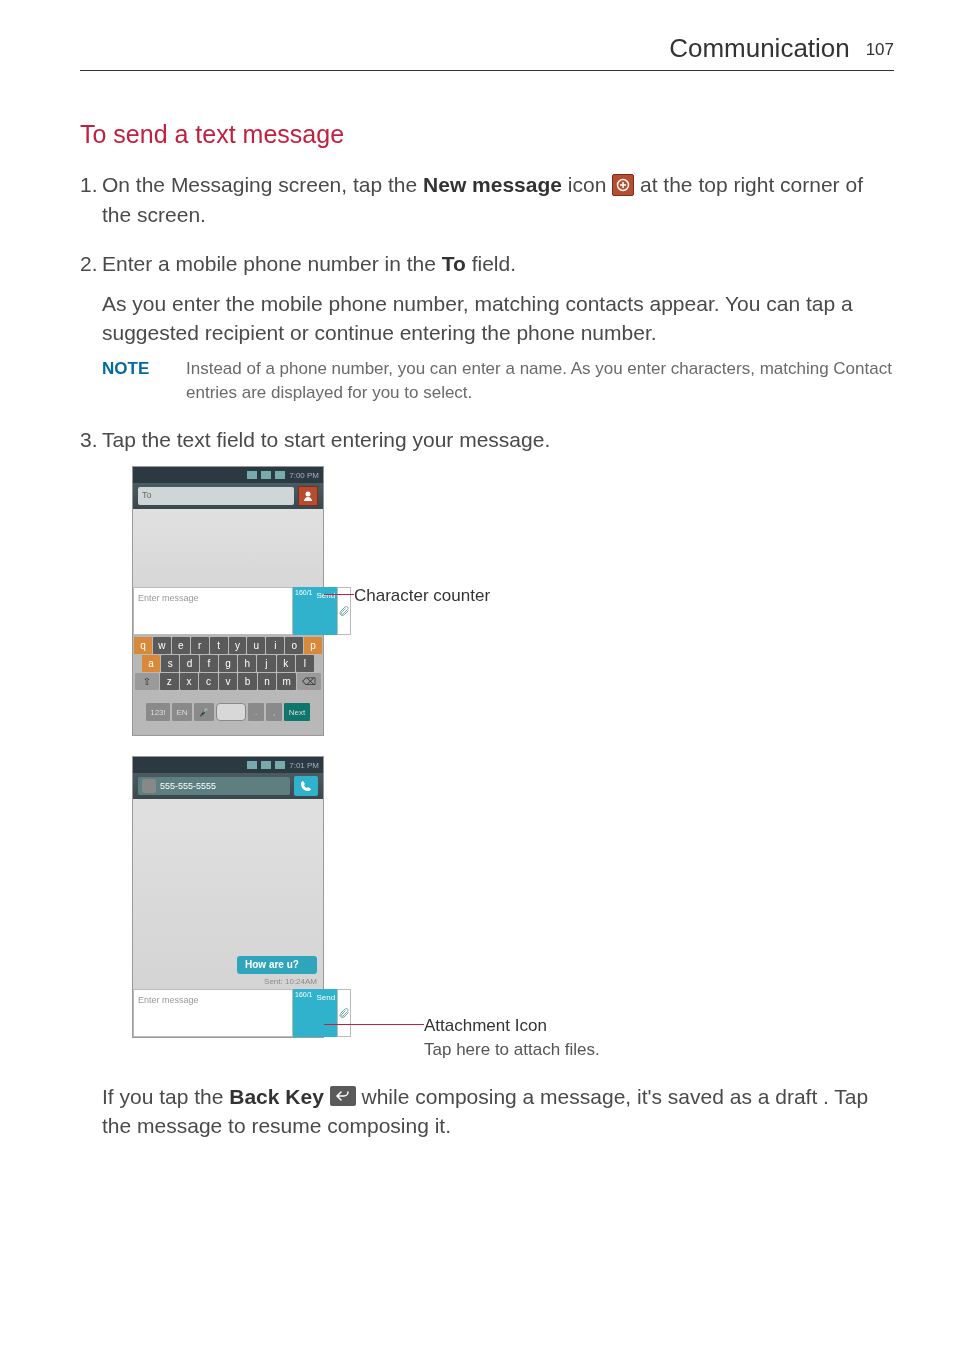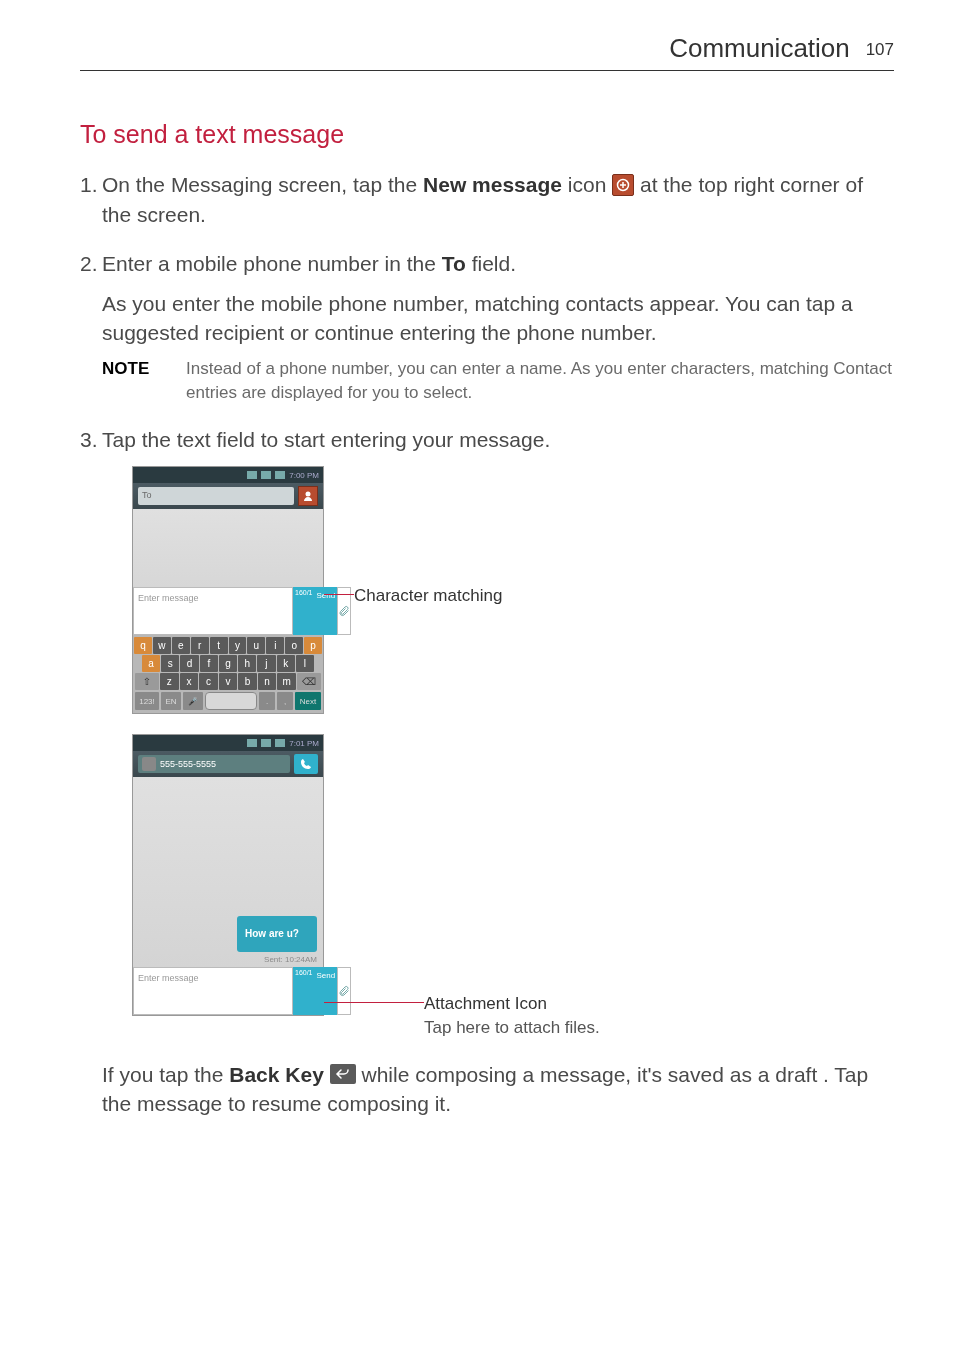--- a/index.html
+++ b/index.html
@@ -56,21 +56,21 @@
     ol.steps > li p {
       margin-bottom: 10px;
     }
     .note-row {
       display: flex;
       margin: 10px 0 14px 0;
       font-size: 17px;
       color: #6a6a6a;
     }
     .note-label {
-      color: #000000;
+      color: #0369a1;
       font-weight: bold;
       width: 84px;
       flex-shrink: 0;
     }
     .note-body { flex: 1; }
     strong.bold-term { color: #333; font-weight: 600; }
     .icon-inline {
       display: inline-flex;
       align-items: center;
       justify-content: center;
@@ -171,21 +171,21 @@
     .kb-row.indent-1 { padding:0 8px; }
     .kb-row.indent-2 { padding:0 1px; }
     .kb-key {
       flex:1; height:17px; background:#5a5a5a; color:#fff;
       font-size:10px; display:flex; align-items:center; justify-content:center;
       border-radius:1px;
       min-width:0;
     }
     .kb-key.orange { background:#d88a3a; }
     .kb-key.light { background:#9a9a9a; color:#333;}
-    .kb-botrow { display:flex; gap:2px; padding:1px; }
+    .kb-botrow { display:flex; gap:2px; padding:12px; }
     .kb-bot { height:18px; background:#8a8a8a; font-size:8px; color:#ddd;
       display:flex; align-items:center; justify-content:center; border-radius:1px;}
     .kb-space { flex:1; background:#d8d8d8; border:1px solid #888; border-radius:4px; }
     
     .phone2-to {
       background: linear-gradient(#4c5b63,#3a474d);
       height:26px; display:flex; align-items:center; padding:3px 5px; gap:4px;
     }
     .contact-chip {
       flex:1; background:#5d7f7f; color:#fff; font-size:9px;
@@ -201,21 +201,21 @@
       height: 190px;
       background: linear-gradient(#e0e0e0,#d4d4d4);
       position:relative;
     }
     .sent-bubble {
       position:absolute; bottom:2px; right:6px;
       width:168px;
     }
     .sent-bubble .bubble-inner {
       background:#2fa5bc; color:#fff; font-size:10px; font-weight:bold;
-      padding:11px 8px; border-radius:3px; width:fit-content; margin-left:auto;
+      padding:2px 8px; border-radius:3px; width:fit-content; margin-left:auto;
       min-width:80px;
     }
     .sent-bubble .ts {
       font-size:8px; color:#8a8a8a; text-align:right; margin-top:2px;
     }
   </style>
 </head>
 <body>
 
 <div class="running-header">
@@ -332,21 +332,21 @@
             <div class="kb-bot" style="width:20px">🎤</div>
             <div class="kb-bot kb-space"></div>
             <div class="kb-bot" style="width:16px">.</div>
             <div class="kb-bot" style="width:16px">,</div>
             <div class="kb-bot" style="width:26px;background:#0f766e">Next</div>
           </div>
         </div>
       </div>
       <div class="annot-line" style="width:30px; margin-top:128px;"></div>
       <div class="annot" style="margin-top:118px;">
-        <div class="annot-title">Character matching</div>
+        <div class="annot-title">Character counter</div>
       </div>
     </div>
 
 
     <div class="figure-block">
       <div class="phone">
         <div class="statusbar">
           <span class="sb-icon"></span>
           <span class="sb-icon"></span>
           <span class="sb-icon"></span>

